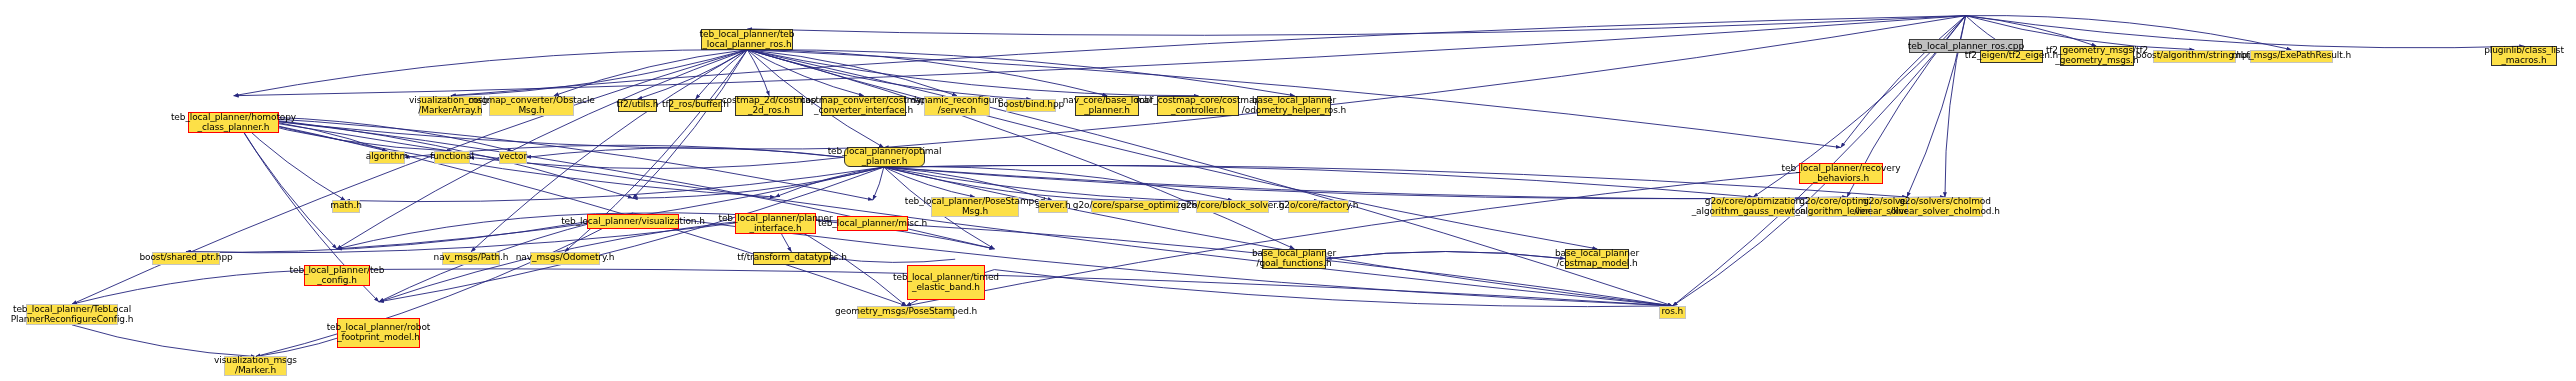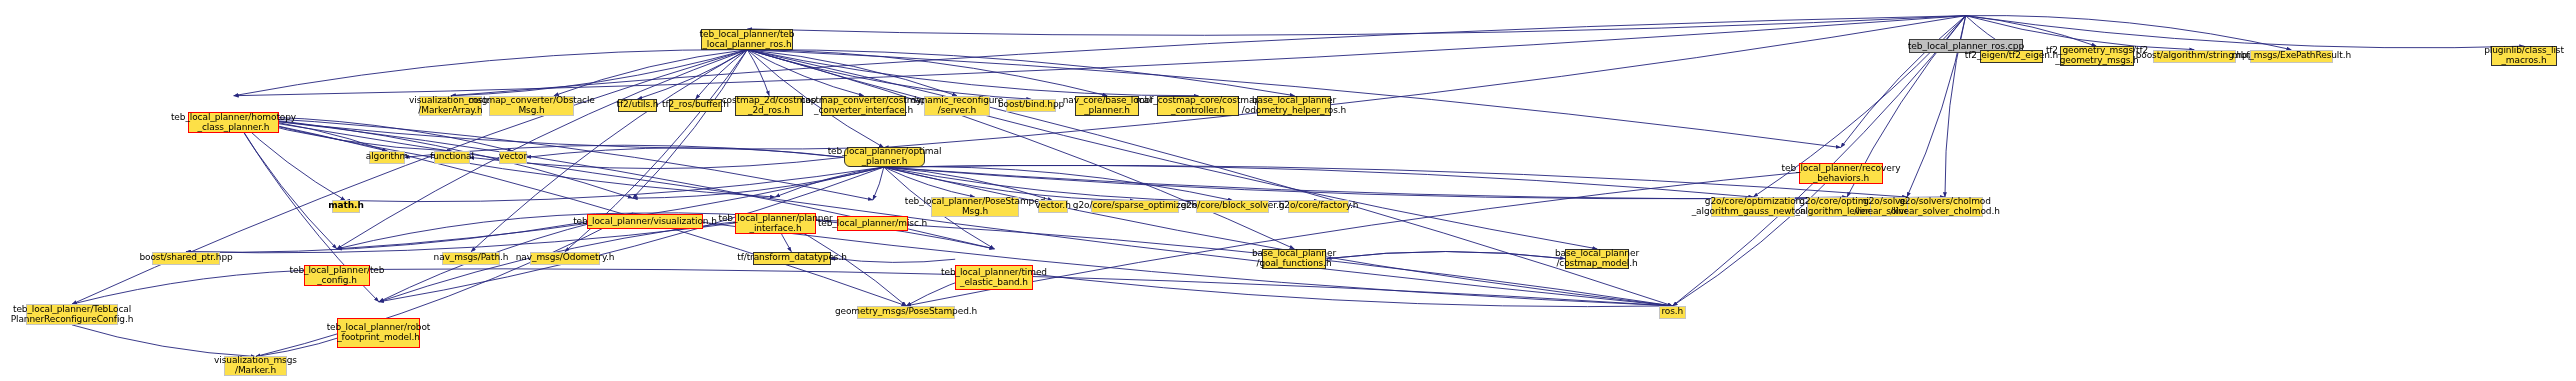--- a/index.html
+++ b/index.html
@@ -171,46 +171,46 @@
 _controller.h</div>
       <div class="node black" style="left: 1257px; top: 96px; width: 74px; height: 19.6px;">base_local_planner
 /odometry_helper_ros.h</div>
       <div class="node gray" style="left: 369px; top: 151px; width: 36px; height: 12.7px;">algorithm</div>
       <div class="node gray" style="left: 434px; top: 151px; width: 36px; height: 12.7px;">functional</div>
       <div class="node gray" style="left: 499px; top: 151px; width: 28px; height: 12.7px;">vector</div>
       <div class="node black" style="left: 844px; top: 147px; width: 81px; height: 19.6px; border-radius: 6px;">teb_local_planner/optimal
 _planner.h</div>
       <div class="node red" style="left: 1799px; top: 147px; width: 84px; height: 21px;">teb_local_planner/recovery
 _behaviors.h</div>
-      <div class="node gray" style="left: 332px; top: 200px; width: 28px; height: 12.7px; font-weight: bold;">math.h</div>
-      <div class="node red" style="left: 587px; top: 198px; width: 116px; height: 15px;">teb_local_planner/visualization.h</div>
+      <div class="node gray" style="left: 332px; top: 200px; width: 28px; height: 12.7px;">math.h</div>
+      <div class="node red" style="left: 587px; top: 198px; width: 92px; height: 15px;">teb_local_planner/visualization.h</div>
       <div class="node red" style="left: 735px; top: 197px; width: 81px; height: 21px;">teb_local_planner/planner
 _interface.h</div>
       <div class="node red" style="left: 837px; top: 200px; width: 71px; height: 15px;">teb_local_planner/misc.h</div>
       <div class="node gray" style="left: 931px; top: 197px; width: 88px; height: 19.6px;">teb_local_planner/PoseStamped
 Msg.h</div>
-      <div class="node gray" style="left: 1038px; top: 200px; width: 30px; height: 12.7px;">vector.h</div>
+      <div class="node gray" style="left: 1038px; top: 200px; width: 30px; height: 12.7px;">server.h</div>
       <div class="node gray" style="left: 1091px; top: 200px; width: 88px; height: 12.7px;">g2o/core/sparse_optimizer.h</div>
       <div class="node gray" style="left: 1196px; top: 200px; width: 73px; height: 12.7px;">g2o/core/block_solver.h</div>
       <div class="node gray" style="left: 1288px; top: 200px; width: 61px; height: 12.7px;">g2o/core/factory.h</div>
       <div class="node gray" style="left: 1711px; top: 197px; width: 84px; height: 19.6px;">g2o/core/optimization
 _algorithm_gauss_newton.h</div>
       <div class="node gray" style="left: 1807px; top: 197px; width: 81px; height: 19.6px;">g2o/core/optimization
 _algorithm_levenberg.h</div>
       <div class="node gray" style="left: 1870px; top: 197px; width: 74px; height: 19.6px;">g2o/solvers/csparse
 /linear_solver_csparse.h</div>
       <div class="node gray" style="left: 1907px; top: 197px; width: 76px; height: 19.6px;">g2o/solvers/cholmod
 /linear_solver_cholmod.h</div>
       <div class="node gray" style="left: 152px; top: 252px; width: 68px; height: 12.7px;">boost/shared_ptr.hpp</div>
       <div class="node red" style="left: 304px; top: 249px; width: 66px; height: 21px;">teb_local_planner/teb
 _config.h</div>
       <div class="node gray" style="left: 442px; top: 252px; width: 58px; height: 12.7px;">nav_msgs/Path.h</div>
       <div class="node gray" style="left: 530px; top: 252px; width: 70px; height: 12.7px;">nav_msgs/Odometry.h</div>
       <div class="node black" style="left: 753px; top: 252px; width: 78px; height: 12.7px;">tf/transform_datatypes.h</div>
-      <div class="node red" style="left: 955px; top: 249px; width: 78px; height: 25px;">teb_local_planner/timed
+      <div class="node red" style="left: 907px; top: 249px; width: 78px; height: 35px;">teb_local_planner/timed
 _elastic_band.h</div>
       <div class="node black" style="left: 1262px; top: 249px; width: 64px; height: 19.6px;">base_local_planner
 /goal_functions.h</div>
       <div class="node black" style="left: 1565px; top: 249px; width: 64px; height: 19.6px;">base_local_planner
 /costmap_model.h</div>
       <div class="node gray" style="left: 26px; top: 304px; width: 92px; height: 21px;">teb_local_planner/TebLocal
 PlannerReconfigureConfig.h</div>
       <div class="node red" style="left: 337px; top: 302px; width: 83px; height: 30px;">teb_local_planner/robot
 _footprint_model.h</div>
       <div class="node gray" style="left: 857px; top: 306px; width: 98px; height: 12.7px;">geometry_msgs/PoseStamped.h</div>

